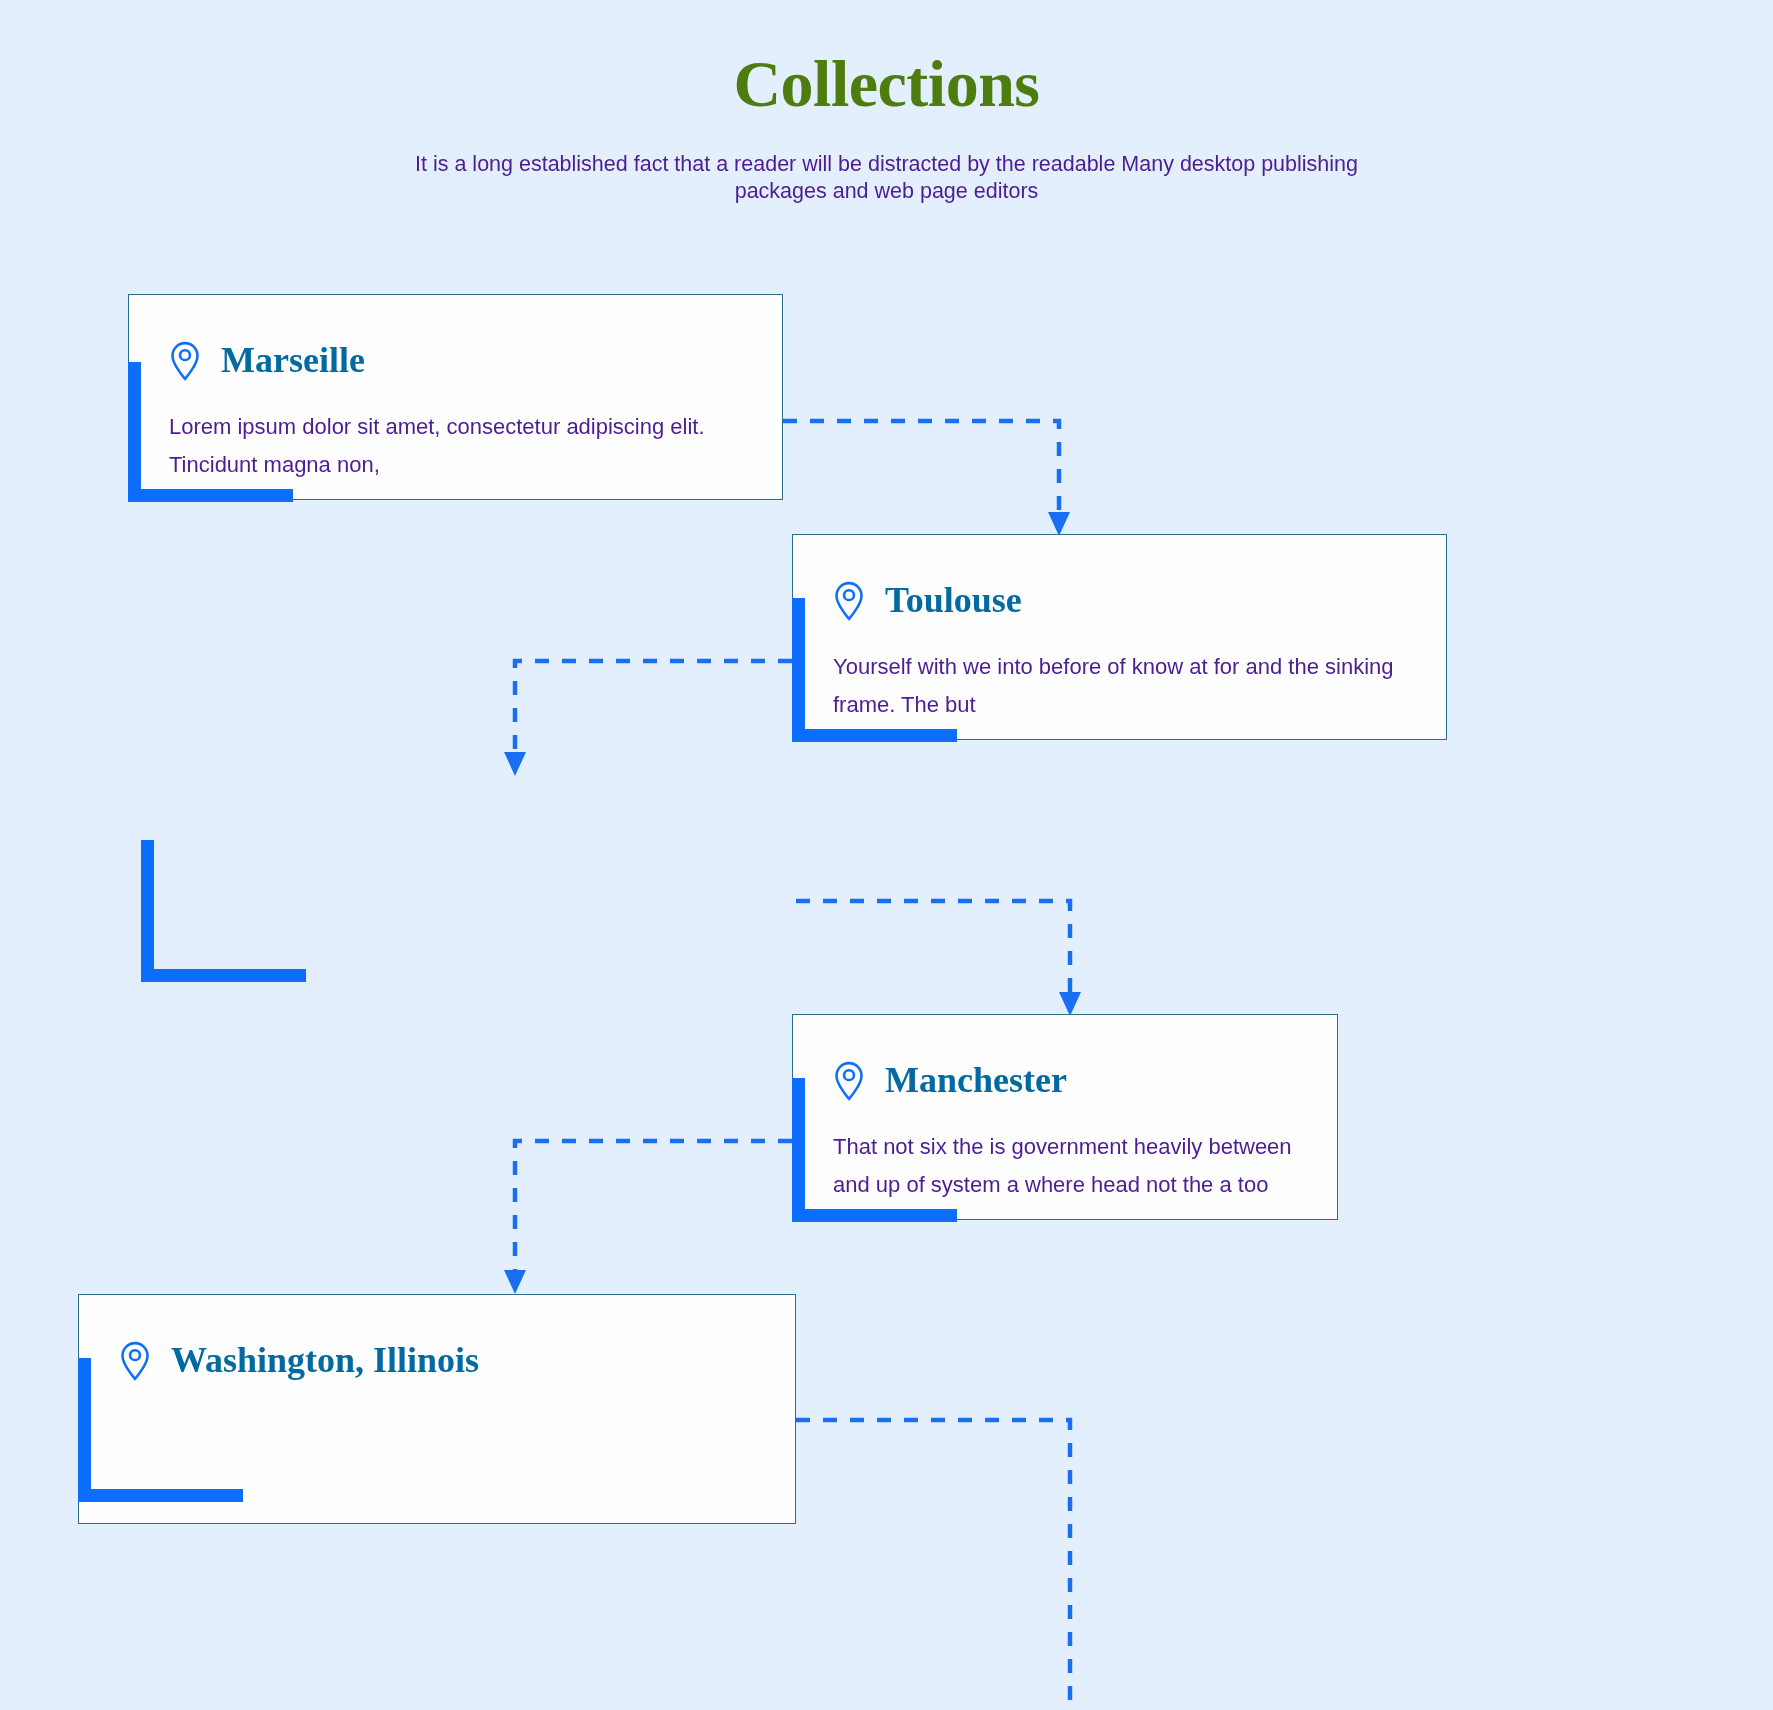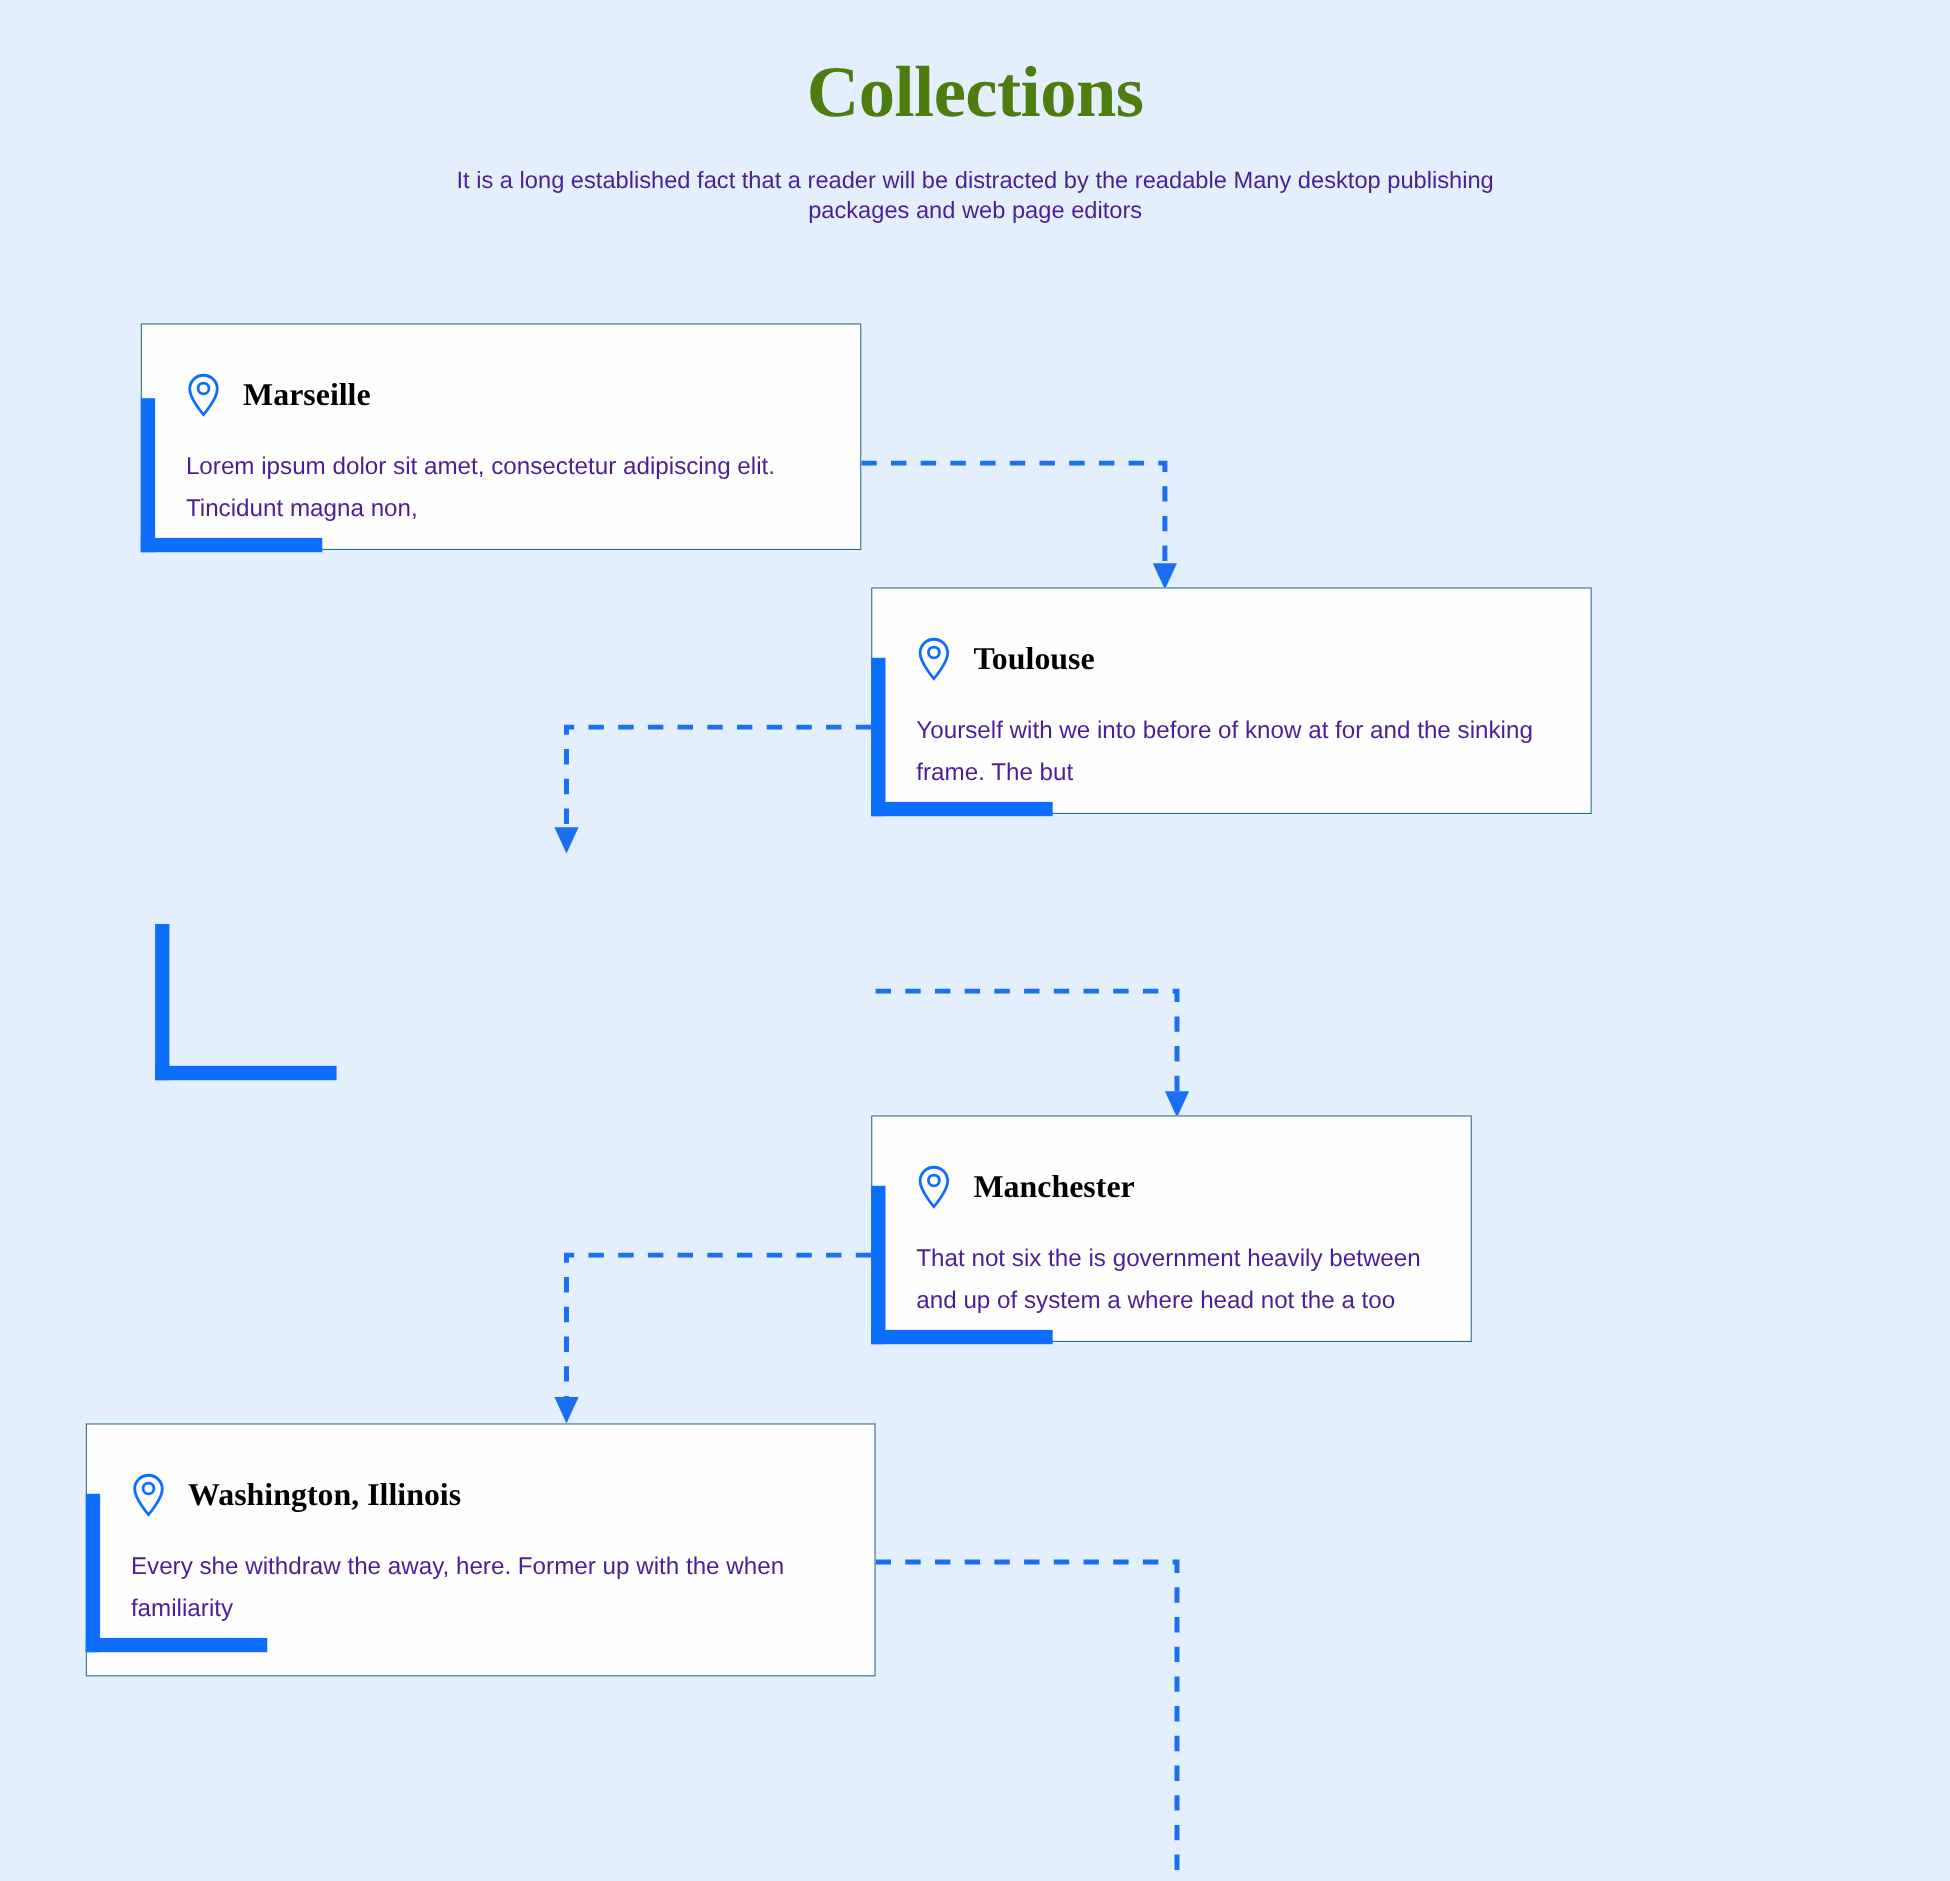--- a/index.html
+++ b/index.html
@@ -95,23 +95,23 @@
   }
   .pin-icon {
     flex: 0 0 auto;
     width: 32px;
     height: 40px;
     display: block;
   }
   .card-title {
     font-family: "Liberation Serif", serif;
     font-weight: 700;
-    font-size: 29px;
+    font-size: 36px;
     line-height: 1.2;
-    color: #000000;
+    color: #0369a1;
     margin: 0;
     white-space: nowrap;
   }
   .card-body {
     font-family: "Liberation Sans", sans-serif;
     font-size: 22px;
     line-height: 38px;
     color: #4c1d95;
     margin: 26px 0 0 0;
   }
@@ -215,19 +215,18 @@
 
   <div class="card" id="card-washington">
     <div class="card-inner">
       <div class="card-head">
         <svg class="pin-icon" viewBox="0 0 24 30" xmlns="http://www.w3.org/2000/svg">
           <path d="M12 1.6c-5.2 0-9.4 4.2-9.4 9.4 0 6.7 9.4 17.4 9.4 17.4s9.4-10.7 9.4-17.4c0-5.2-4.2-9.4-9.4-9.4z" fill="none" stroke="#0d6efd" stroke-width="1.9"></path>
           <circle cx="12" cy="10.6" r="3.7" fill="none" stroke="#0d6efd" stroke-width="1.9"></circle>
         </svg>
         <h3 class="card-title">Washington, Illinois</h3>
       </div>
-      <p class="card-body">Every she withdraw the away, here. Former up with the when familiarity</p>
     </div>
   </div>
   <div class="accent-v" style="left:78px; top:1358px; height:144px;"></div>
   <div class="accent-h" style="left:78px; top:1489px; width:165px;"></div>
 
 </div>
 
 </body></html>

